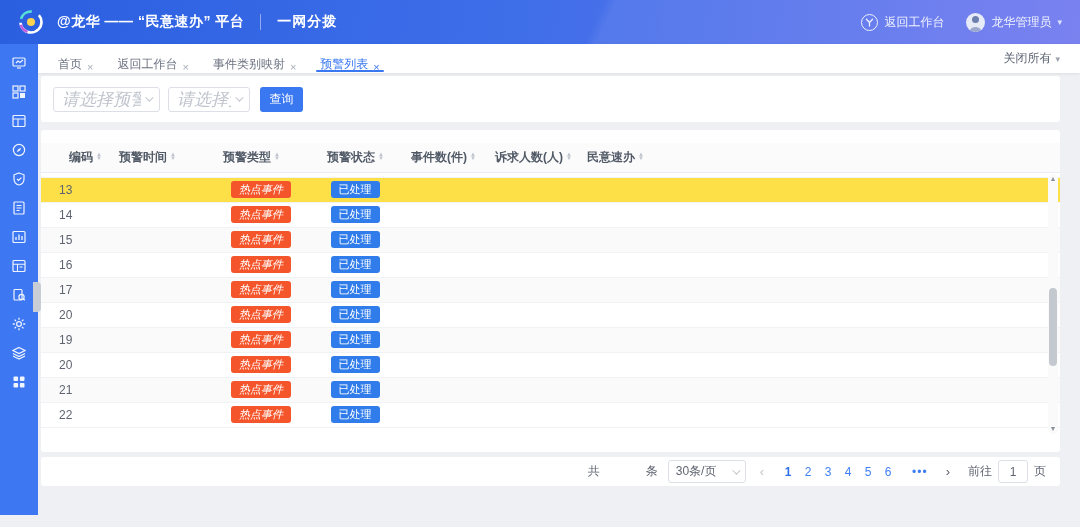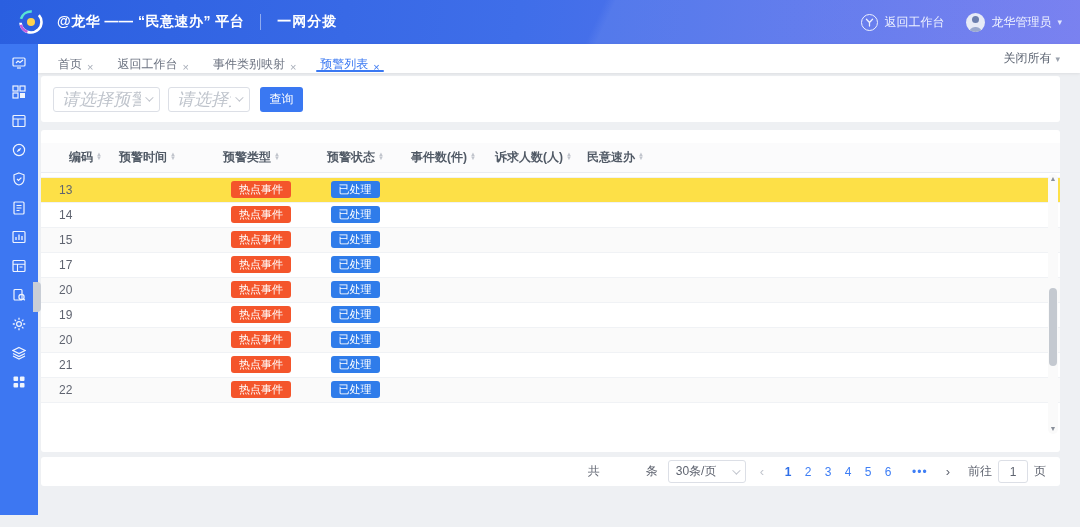--- a/index.html
+++ b/index.html
@@ -61,21 +61,21 @@
   th .th-inner { display:inline-flex; align-items:center; gap:3px; }
   .sort { display:inline-flex; flex-direction:column; line-height:4px; font-size:6px; color:#c0c4cc; cursor:pointer; transform:translateY(-1px); }
   .row-sliver { height:5px; border-bottom:1px solid #f0f2f5; }
   td { height:25px; font-size:12px; color:#5f6470; border-bottom:1px solid #f0f2f5; padding-left:14px; white-space:nowrap; }
   td:first-child { padding-left:18px; }
   td.c-badge { text-align:center; padding-left:0; }
   tr.body-row { cursor:pointer; }
   tr.body-row:nth-child(even) td { background:#fafafa; }
   tr.body-row.selected td { background:#fde047; }
   .badge { display:inline-block; font-size:11px; color:#fff; padding:2px 8px 3px; border-radius:3px; line-height:12px; }
-  .badge-hot { background:#f4552b; }
+  .badge-hot { background:#f4552b;font-style:italic; }
   .badge-done { background:#2f7cea; }
 
   
   .vscroll { position:absolute; top:44px; right:2px; width:10px; bottom:18px; background:#fafafa; border-radius:5px; }
   .vs-arrow { position:absolute; left:0; width:10px; height:10px; font-size:7px; color:#8a909a; text-align:center; line-height:10px; cursor:pointer; }
   .vs-up { top:0; } .vs-dn { bottom:0; }
   .vs-thumb { position:absolute; left:1px; width:8px; top:44%; height:30%; background:#c4c9d0; border-radius:4px; cursor:pointer; }
 
   
   .page-bar { background:#fff; border-radius:3px; margin-top:5px; height:29px;
@@ -342,20 +342,29 @@
             <tr class="body-row">
               <td>15</td>
               <td></td>
               <td class="c-badge"><span class="badge badge-hot">热点事件</span></td>
               <td class="c-badge"><span class="badge badge-done">已处理</span></td>
               <td></td>
               <td></td>
               <td></td>
             </tr>
             <tr class="body-row">
+              <td>16</td>
+              <td></td>
+              <td class="c-badge"><span class="badge badge-hot">热点事件</span></td>
+              <td class="c-badge"><span class="badge badge-done">已处理</span></td>
+              <td></td>
+              <td></td>
+              <td></td>
+            </tr>
+            <tr class="body-row">
               <td>17</td>
               <td></td>
               <td class="c-badge"><span class="badge badge-hot">热点事件</span></td>
               <td class="c-badge"><span class="badge badge-done">已处理</span></td>
               <td></td>
               <td></td>
               <td></td>
             </tr>
             <tr class="body-row">
               <td>20</td>

